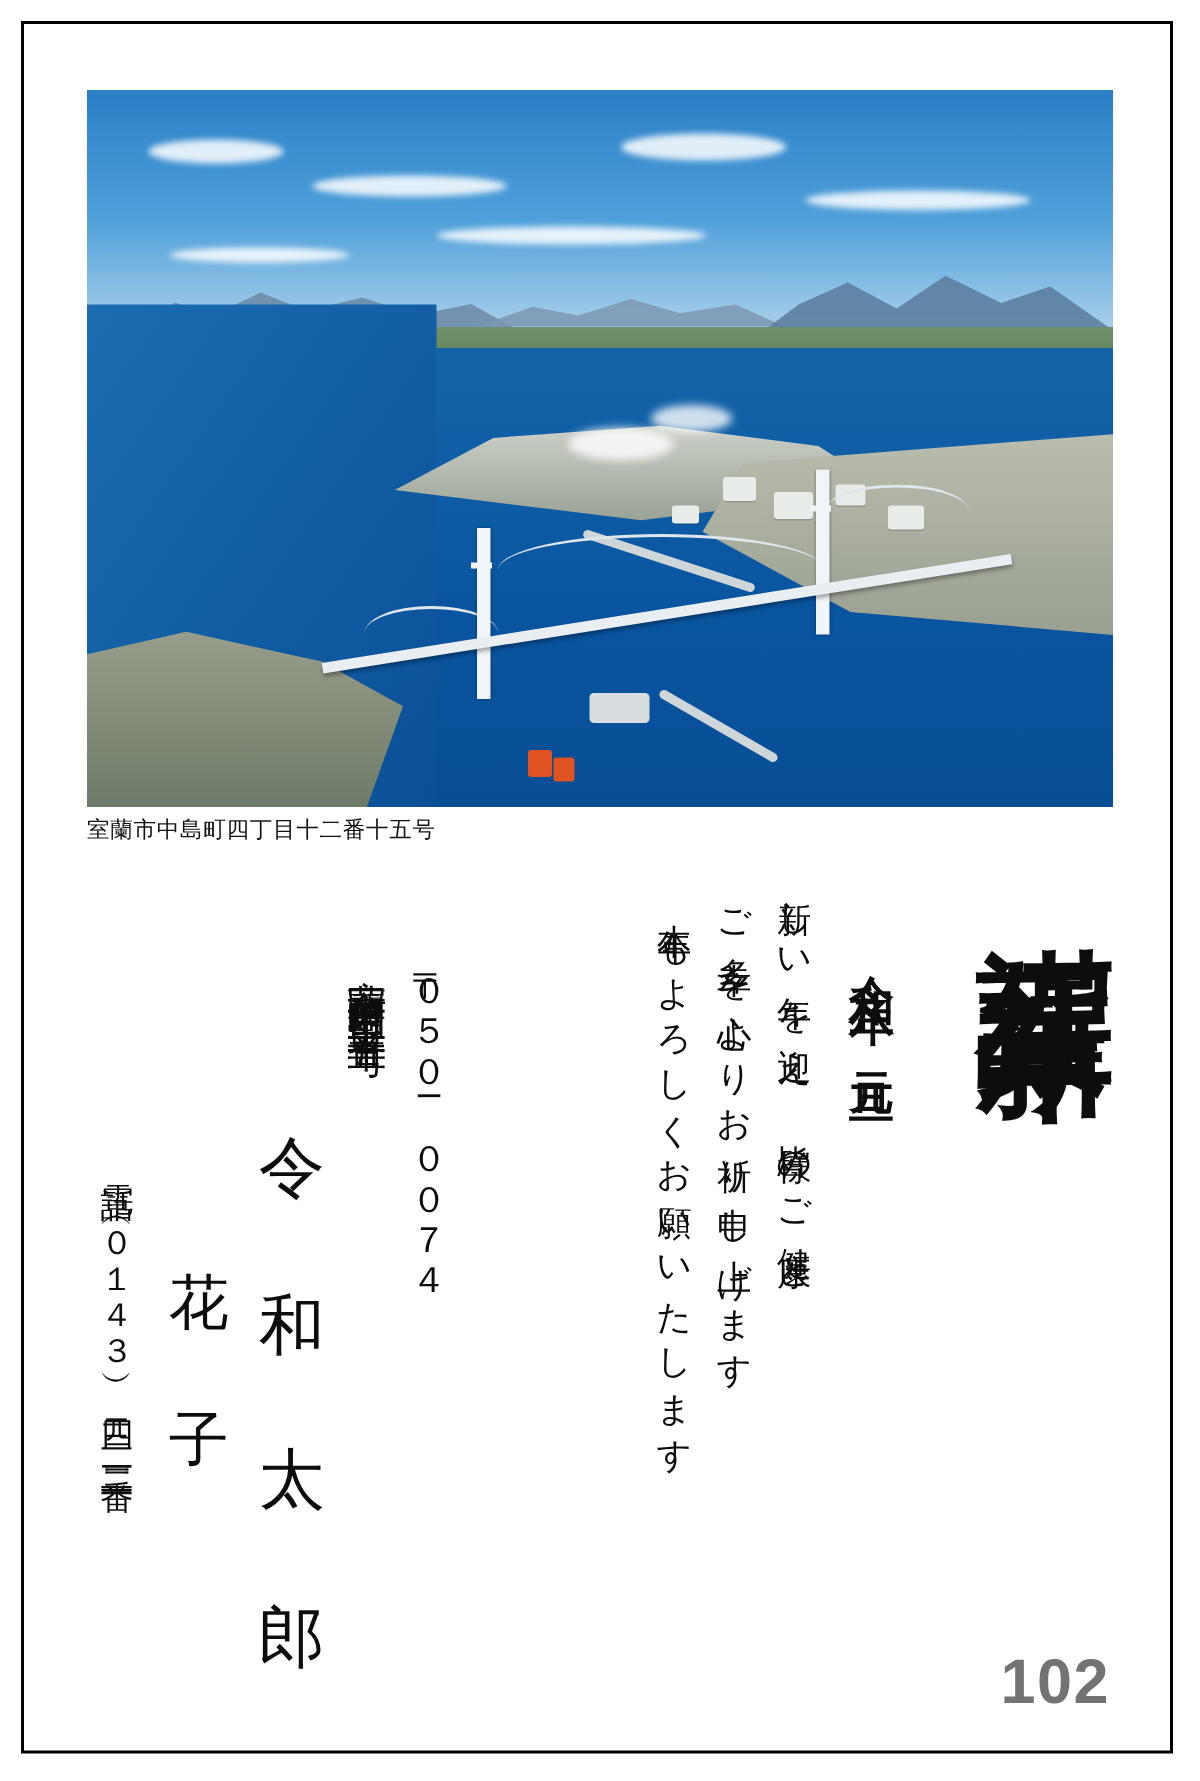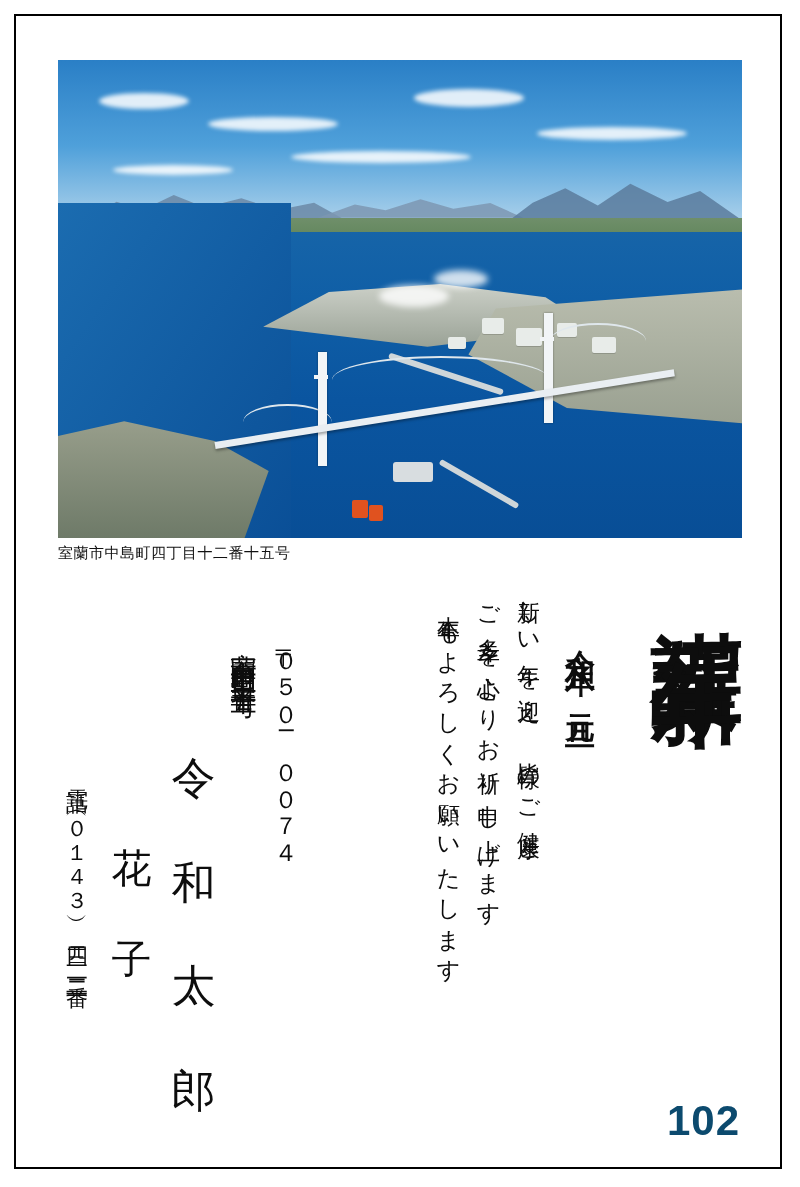--- a/index.html
+++ b/index.html
@@ -228,21 +228,21 @@
   #name2  { right: 620px; top: 800px; font-family: "DejaVu Serif", serif; font-size: 40px; letter-spacing: 24px; }
   #tel    { right: 688px; top: 756px; font-family: "DejaVu Serif", serif; font-size: 22px; letter-spacing: 2px; }
 
   #number {
     position: absolute;
     right: 40px;
     bottom: 22px;
     font-family: "Liberation Sans", sans-serif;
     font-weight: 700;
     font-size: 42px;
-    color: #0c4a6e;
+    color: #737373;
     letter-spacing: 1px;
   }
 </style>
 </head>
 <body>
 
 <div id="card">
 
   <div class="photo-wrap">
     <div class="photo">

